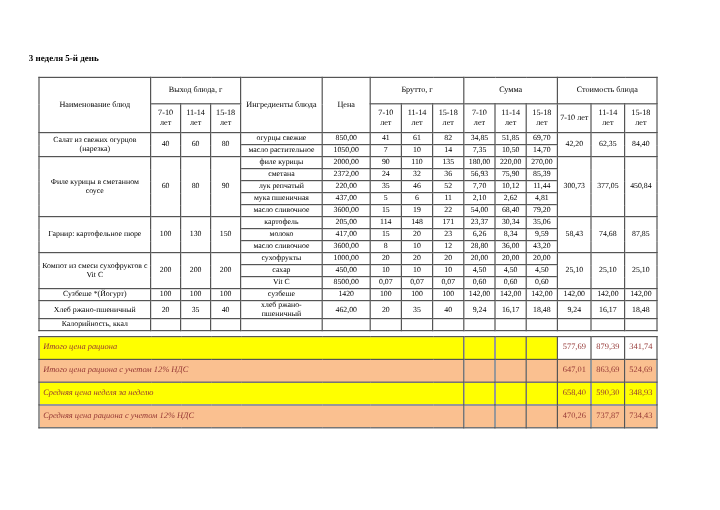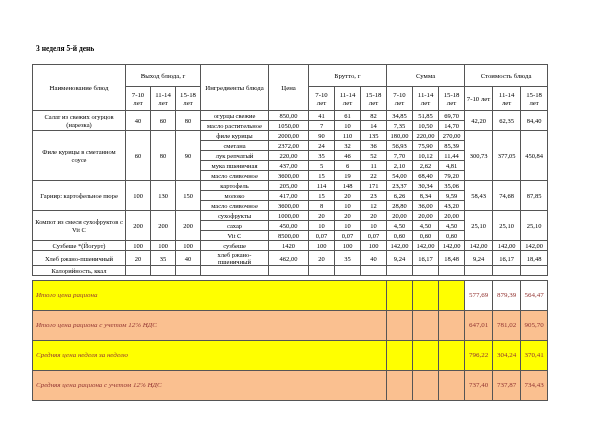--- a/index.html
+++ b/index.html
@@ -7,21 +7,21 @@
   .page {
     position:relative;
     width:600px; height:425px;
     background:#ffffff;
     outline:1px solid #c8c8c8;
     overflow:hidden;
     font-family:"Liberation Serif","DejaVu Serif",serif;
     color:#000;
   }
   .doc-title {
-    position:absolute; left:36px; top:44px;
+    position:absolute; left:24px; top:44px;
     font-size:7.5px; font-weight:bold;
   }
   table.menu {
     position:absolute; left:32px; top:64px;
     border-collapse:collapse;
     table-layout:fixed;
     width:515px;
     font-size:6.5px;
     line-height:1.1;
   }
@@ -35,21 +35,21 @@
   }
   thead th { font-weight:bold; font-size:6.8px; }
   tr.hdr1 { height:22px; }
   tr.hdr2 { height:24px; }
   tbody tr { height:10px; }
   td.dish-name, td.ing-name { text-align:left; }
   td.dish-name, td.out-val, td.cost-val { vertical-align:top; }
   td.calories { text-align:left; font-weight:bold; }
   tr.spacer { height:5px; }
   tr.spacer td { border:none; background:#fff; }
-  tr.summary { height:30px; font-size:7px; font-weight:bold; }
+  tr.summary { height:19px; font-size:7px; font-weight:bold; }
   tr.summary td { color:var(--summary-text,#943634); }
   tr.summary td.sum-label { text-align:left; font-style:italic; padding-left:3px; }
   tr.row-yellow td { background:var(--hl-yellow,#FFFF00); }
   tr.row-peach td { background:var(--hl-peach,#FAC090); }
   tr.summary td.val-white { background:#ffffff; }
 </style>
 </head>
 <body>
 
 <div class="page">
@@ -313,44 +313,44 @@
       <tr class="spacer">
           <td colspan="15"></td>
         </tr>
       <tr class="summary row-yellow">
         <td class="sum-label" colspan="9">Итого цена рациона</td>
         <td></td>
         <td></td>
         <td></td>
         <td class="val-white">577,69</td>
         <td class="val-white">879,39</td>
-        <td class="val-white">564,47</td>
+        <td class="val-white">341,74</td>
       </tr>
       <tr class="summary row-peach">
         <td class="sum-label" colspan="9">Итого цена рациона с учетом 12% НДС</td>
         <td></td>
         <td></td>
         <td></td>
         <td>647,01</td>
-        <td>781,02</td>
-        <td>905,70</td>
+        <td>863,69</td>
+        <td>524,69</td>
       </tr>
       <tr class="summary row-yellow">
         <td class="sum-label" colspan="9">Средняя цена неделя за неделю</td>
         <td></td>
         <td></td>
         <td></td>
-        <td>796,22</td>
-        <td>304,24</td>
-        <td>370,41</td>
+        <td>658,40</td>
+        <td>590,30</td>
+        <td>348,93</td>
       </tr>
       <tr class="summary row-peach">
         <td class="sum-label" colspan="9">Средняя цена рациона с учетом 12% НДС</td>
         <td></td>
         <td></td>
         <td></td>
-        <td>737,40</td>
+        <td>470,26</td>
         <td>737,87</td>
         <td>734,43</td>
       </tr>
     </tbody>
   </table>
 </div>
 
 </body></html>

